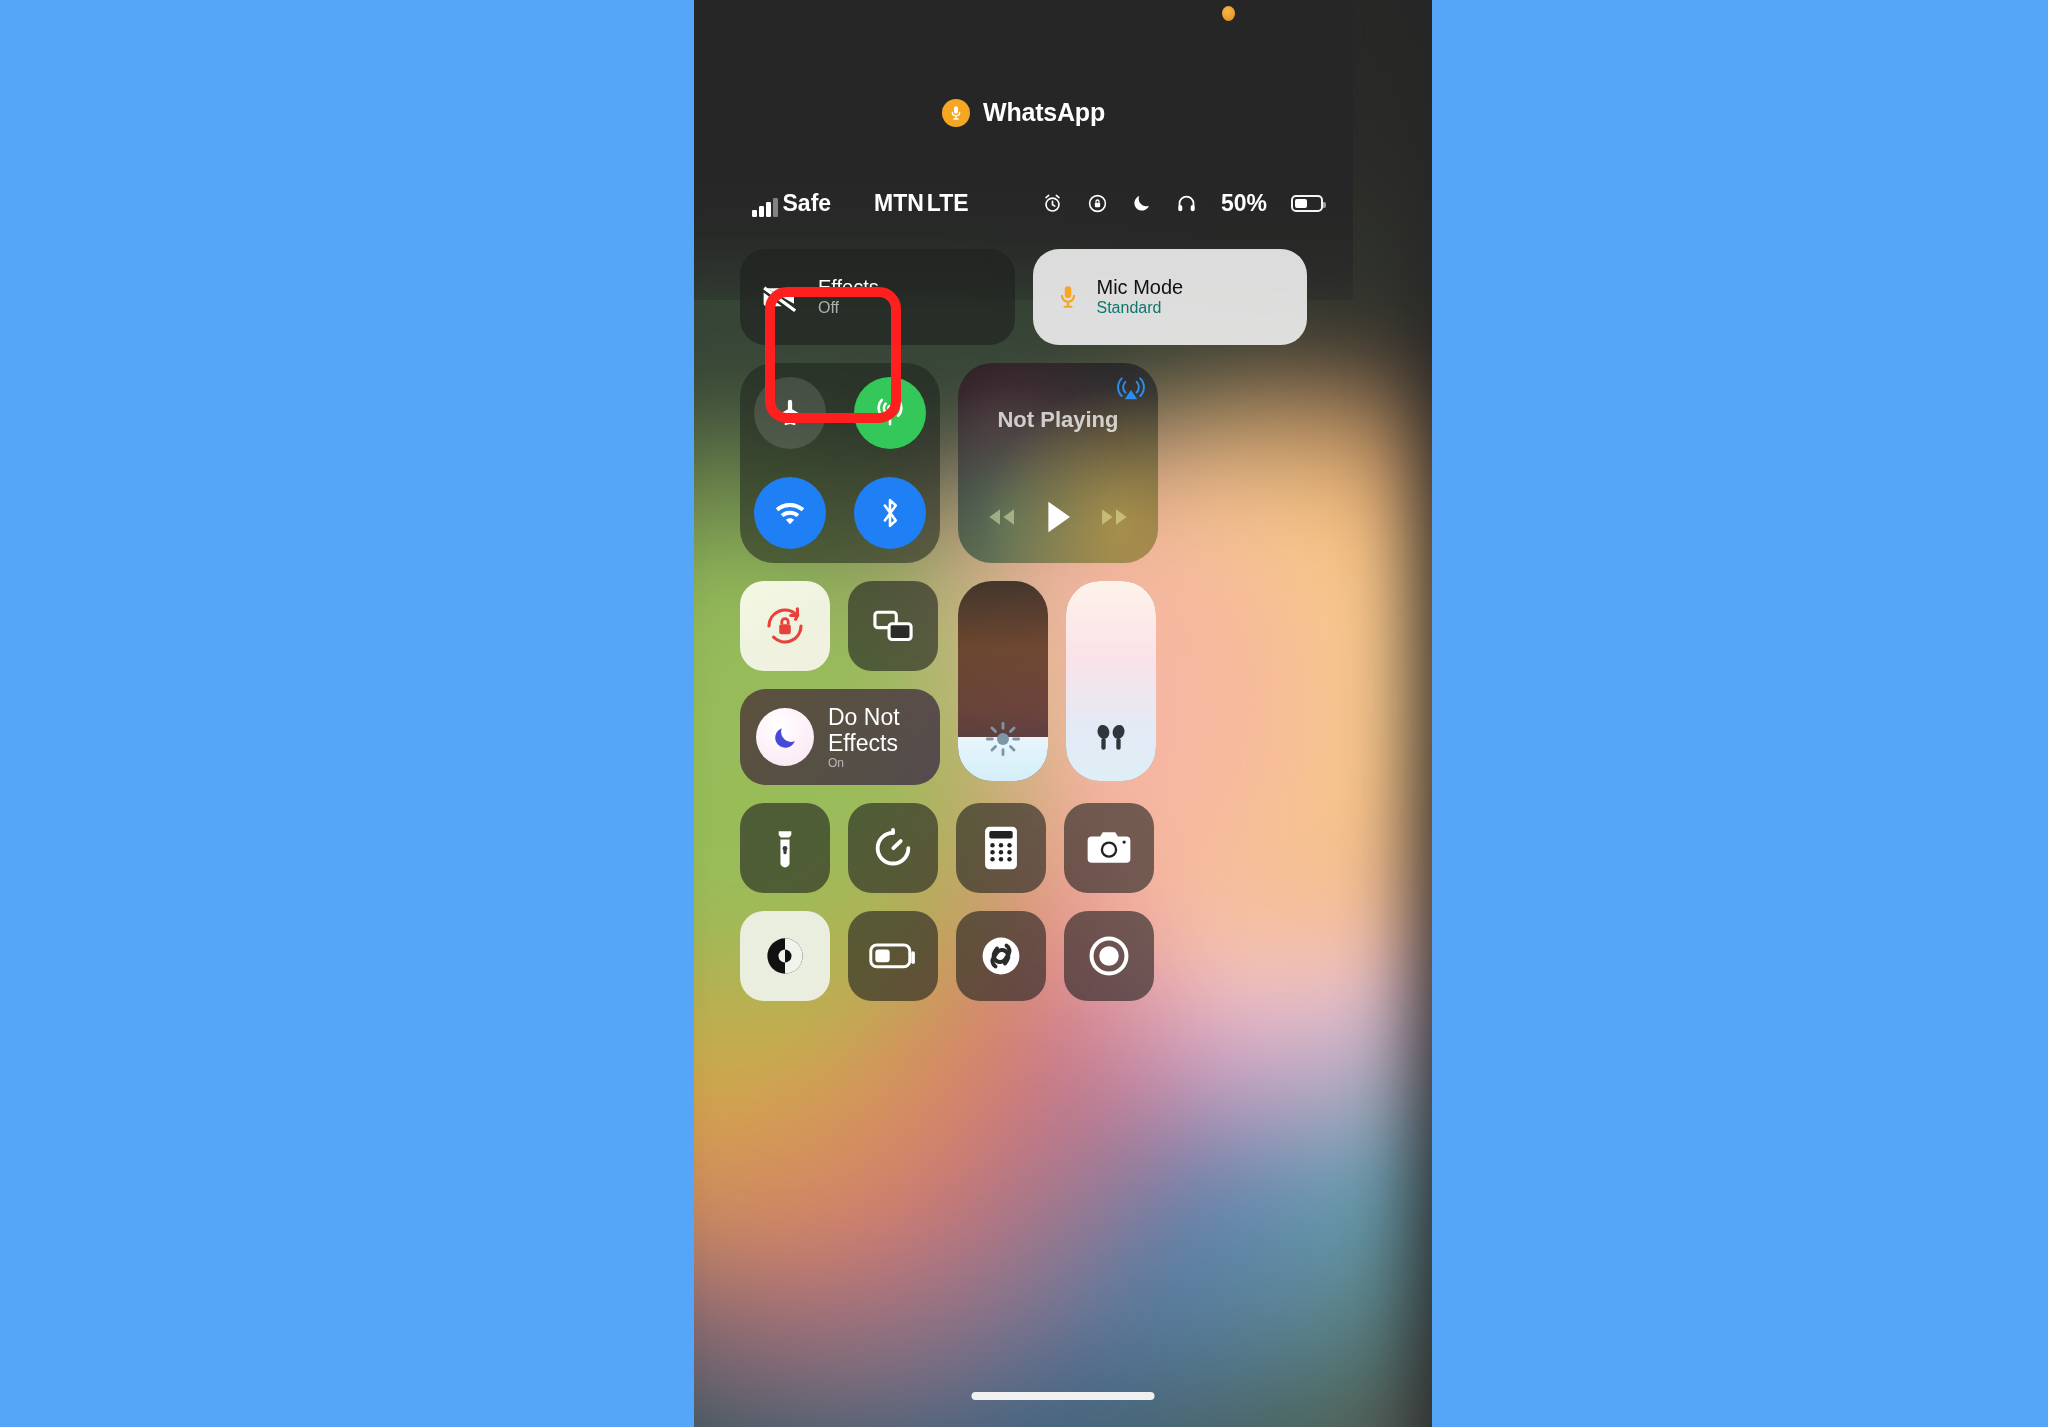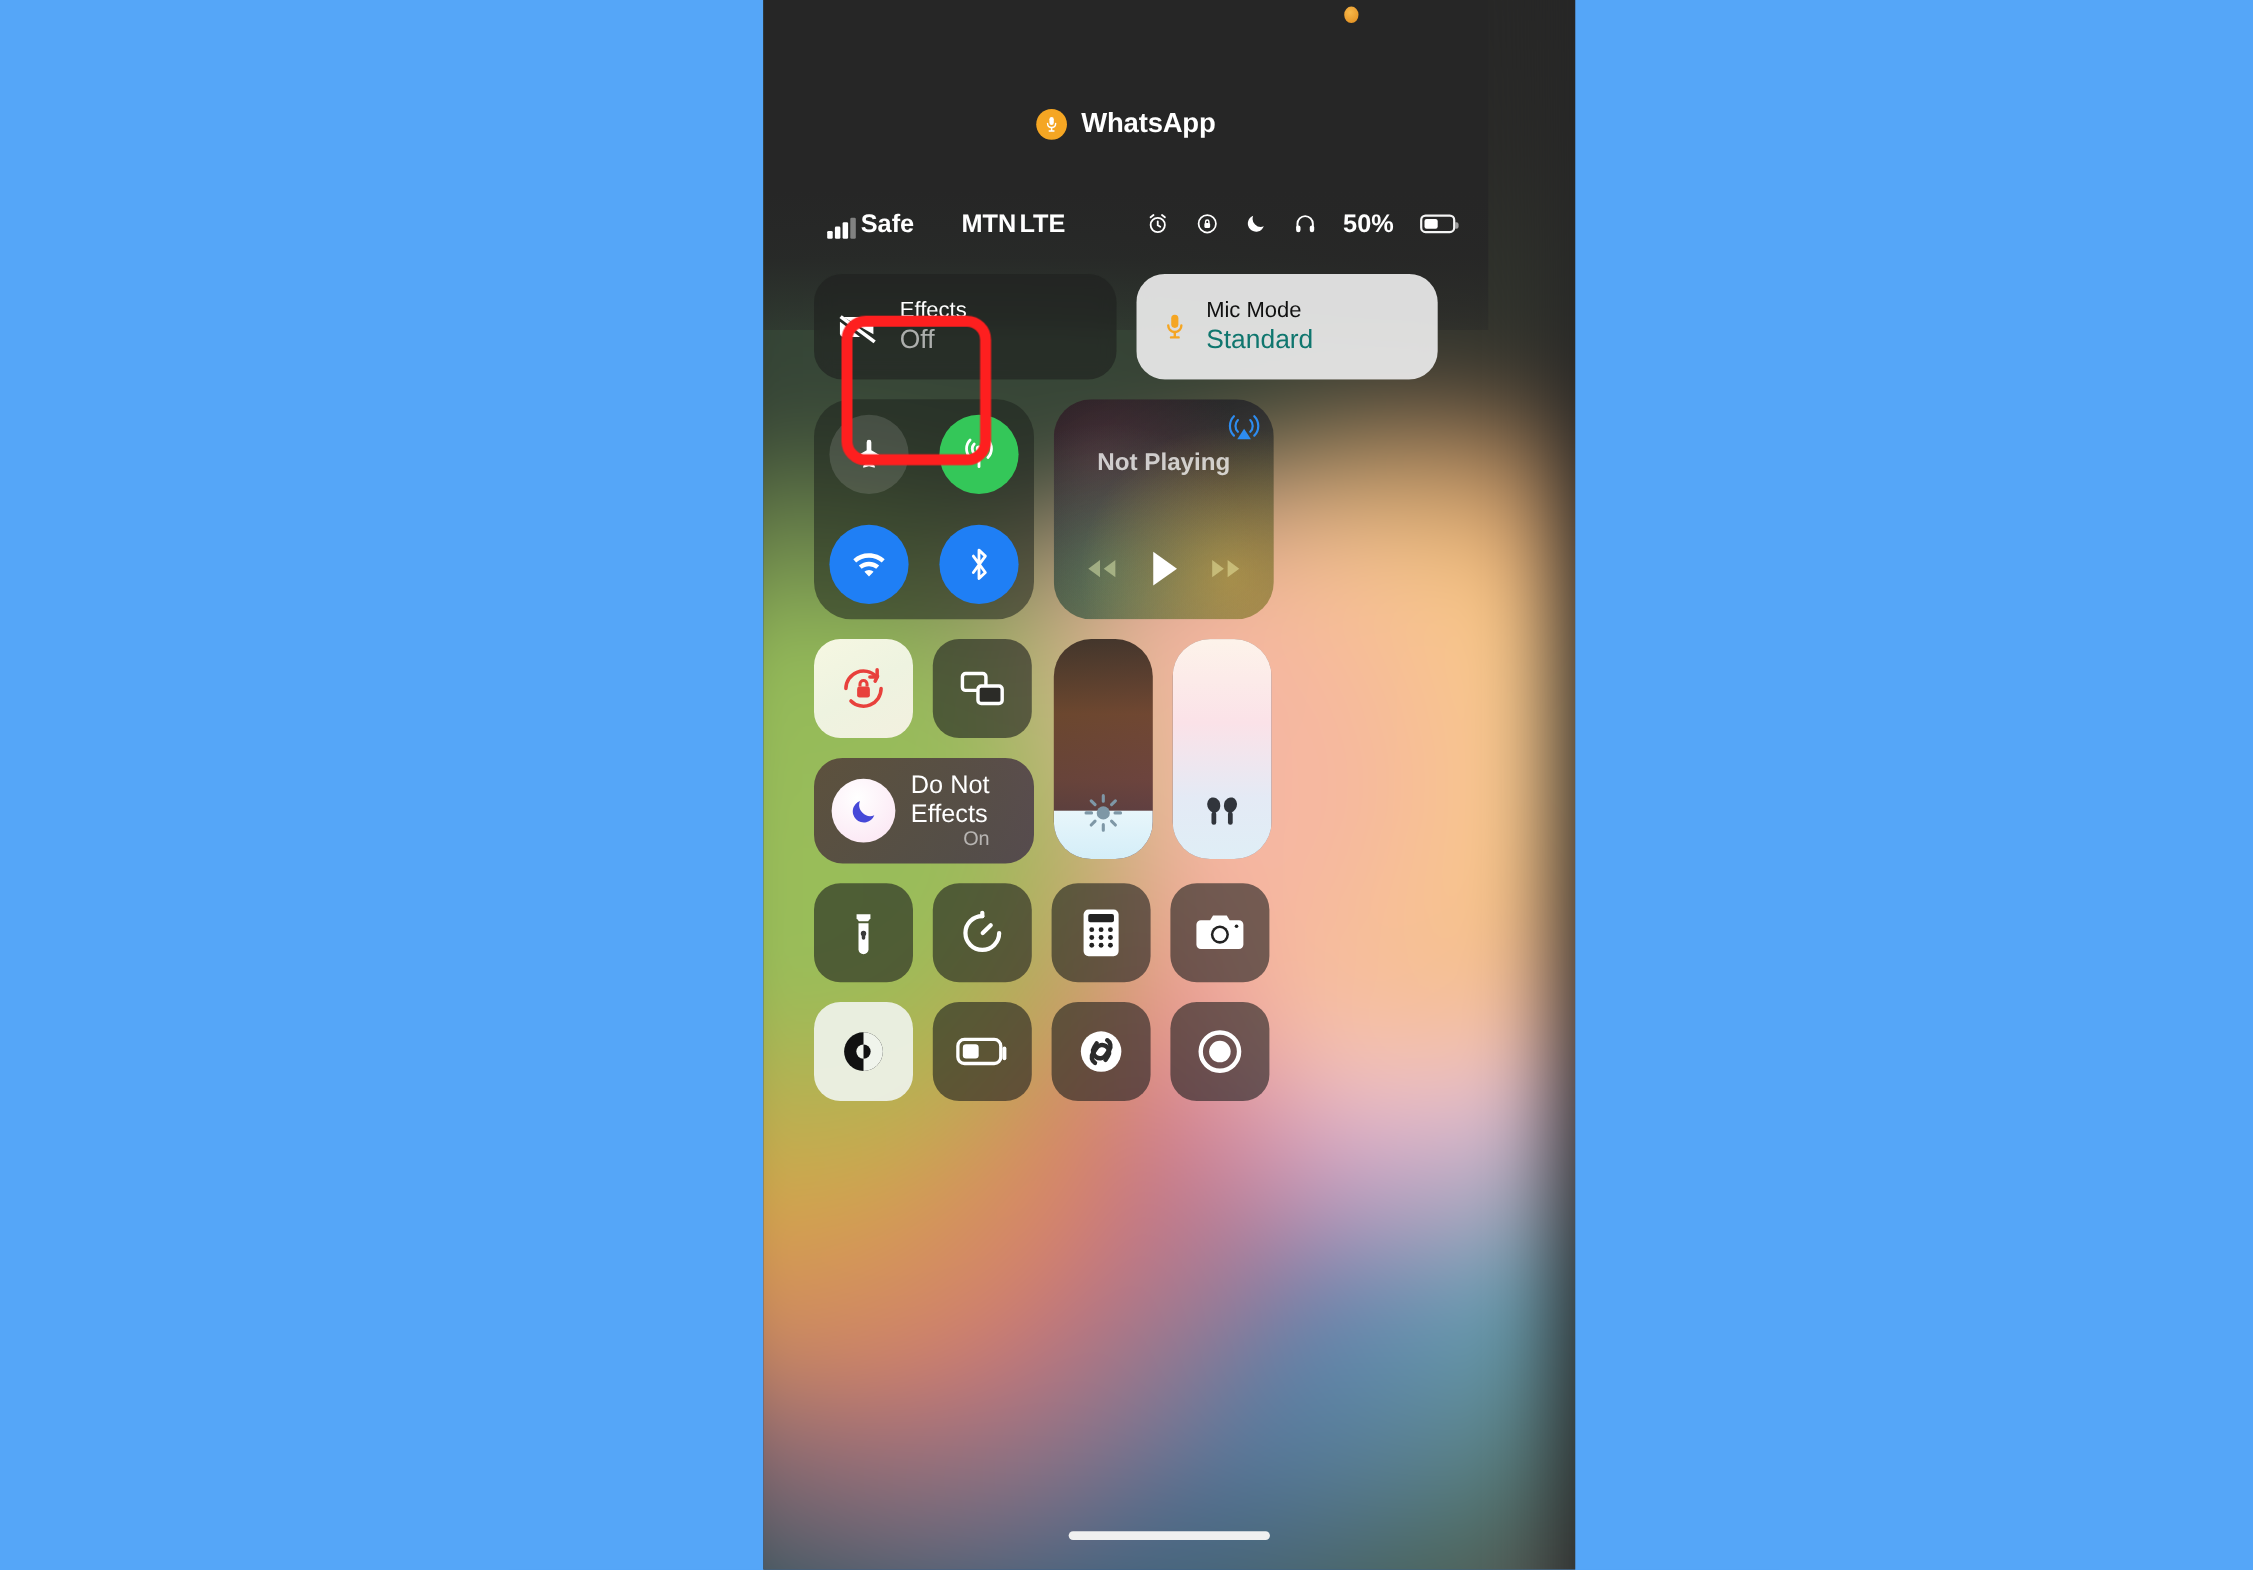--- a/index.html
+++ b/index.html
@@ -128,21 +128,21 @@
   .tile-light  { background: rgba(235,235,235,0.92); }
 
   
   .wide-tile {
     flex: 1 1 0; height: 96px;
     display: flex; align-items: center; gap: 16px;
     padding: 0 0 0 22px;
   }
   .wide-tile .wt-text { display:flex; flex-direction:column; justify-content:center; }
   .wt-title { font-size: 20px; font-weight: 500; line-height: 1.18; }
-  .wt-sub   { font-size: 24px; font-weight: 400; line-height: 1.18; }
+  .wt-sub   { font-size: 16px; font-weight: 400; line-height: 1.18; }
   .tile-dark .wt-title { color:#fff; }
   .tile-dark .wt-sub   { color: rgba(255,255,255,0.62); }
   .tile-light .wt-title{ color:#111; }
   .tile-light .wt-sub  { color:#0f766e; }
 
   
   #connectivity-tile {
     width: 200px; height: 200px;
     display: grid; grid-template-columns: 1fr 1fr; grid-template-rows: 1fr 1fr;
     place-items: center;
@@ -208,21 +208,21 @@
     background: linear-gradient(135deg, rgba(70,40,50,0.72), rgba(55,40,70,0.75));
     display:flex; align-items:center; gap:14px; padding-left: 16px;
   }
   #dnd-circle {
     width: 58px; height: 58px; border-radius:50%;
     background: radial-gradient(circle at 40% 30%, #ffffff, #fbe3f2);
     display:flex; align-items:center; justify-content:center; flex:0 0 auto;
   }
   #dnd-text { display:flex; flex-direction:column; }
   #dnd-text .dnd-title { color:#fff; font-size:23px; font-weight:500; line-height:1.14; }
-  #dnd-text .dnd-state { color: rgba(255,255,255,0.58); font-size:18px; line-height:1.2;text-align:right; }
+  #dnd-text .dnd-state { color: rgba(255,255,255,0.58); font-size:12px; line-height:1.2; }
 
   
   .slider {
     width: 90px; height: 200px; border-radius: 34px;
     position: relative; overflow: hidden;
   }
   #brightness-slider {
     background: linear-gradient(180deg, rgba(56,44,36,0.92) 0%, rgba(96,56,36,0.88) 34%, rgba(92,52,50,0.88) 64%, rgba(62,44,62,0.9) 100%);
   }
   #volume-slider {

